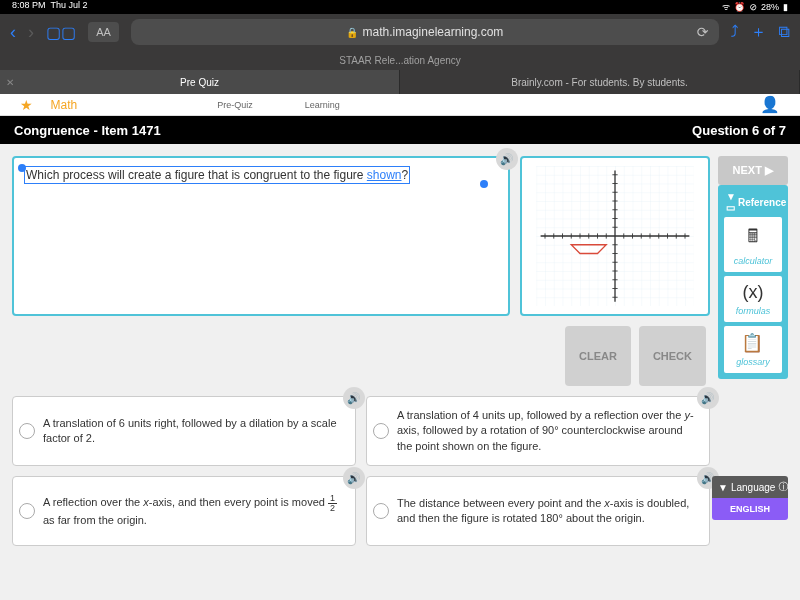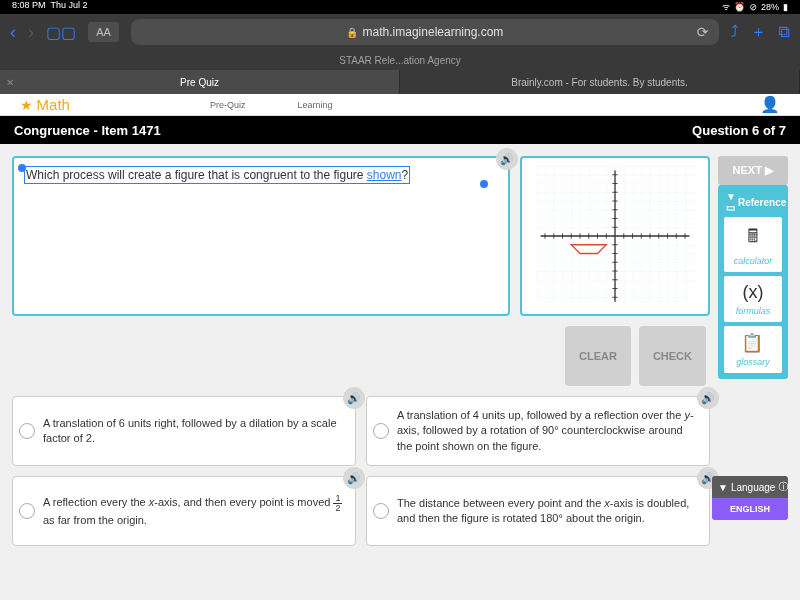--- a/index.html
+++ b/index.html
@@ -23,21 +23,21 @@
 .tabs-row { height: 24px; background: #3a3939; display: flex; }
 .tab { flex: 1; display: flex; align-items: center; justify-content: center; font-size: 10px; color: #c0c0c0; border-right: 1px solid #2a2a2a; position: relative; }
 .tab.active { background: #4a4a4a; color: #fff; }
 .tab-close { position: absolute; left: 6px; color: #888; font-size: 10px; }
 
 .page-content { background: #f0f0f0; height: calc(600px - 14px - 36px - 20px - 24px); display: flex; flex-direction: column; }
 
 .app-header { height: 22px; background: #fff; display: flex; align-items: center; padding: 0 20px; font-size: 9px; color: #666; border-bottom: 1px solid #ddd; position: relative; }
 .logo-area { display: flex; align-items: center; gap: 4px; }
 .logo-star { color: #f5a623; font-size: 14px; }
-.logo-text { color: #f5a623; font-size: 15px; }
+.logo-text { color: #f5a623; font-size: 12px; margin-left: 14px; }
 .header-items { display: flex; gap: 52px; margin-left: 140px; }
 .avatar-icon { position: absolute; right: 20px; font-size: 16px; }
 
 .question-bar { height: 28px; background: #000000; color: #fff; display: flex; justify-content: space-between; align-items: center; padding: 0 14px; font-size: 13px; font-weight: 600; }
 
 .main-area { flex: 1; padding: 12px; display: flex; gap: 8px; position: relative; }
 
 .left-col { flex: 1; display: flex; flex-direction: column; gap: 10px; }
 
 .question-row { display: flex; gap: 10px; }
@@ -200,21 +200,21 @@
           <div class="answer-text">A translation of 6 units right, followed by a dilation by a scale factor of 2.</div>
         </div>
         <div class="answer-card">
           <div class="speaker-btn">🔊</div>
           <div class="radio-circle"></div>
           <div class="answer-text"><span>A translation of 4 units up, followed by a reflection over the </span><span class="italic">y</span><span>-axis, followed by a rotation of 90° counterclockwise around the point shown on the figure.</span></div>
         </div>
         <div class="answer-card">
           <div class="speaker-btn">🔊</div>
           <div class="radio-circle"></div>
-          <div class="answer-text"><span>A reflection every the </span><span class="italic">x</span><span>-axis, and then every point is moved </span><span class="fraction">
+          <div class="answer-text"><span>A reflection over the </span><span class="italic">x</span><span>-axis, and then every point is moved </span><span class="fraction">
                 <span class="num">1</span>
                 <span>2</span>
               </span><span> as far from the origin.</span></div>
         </div>
         <div class="answer-card">
           <div class="speaker-btn">🔊</div>
           <div class="radio-circle"></div>
           <div class="answer-text"><span>The distance between every point and the </span><span class="italic">x</span><span>-axis is doubled, and then the figure is rotated 180° about the origin.</span></div>
         </div>
       </div>

